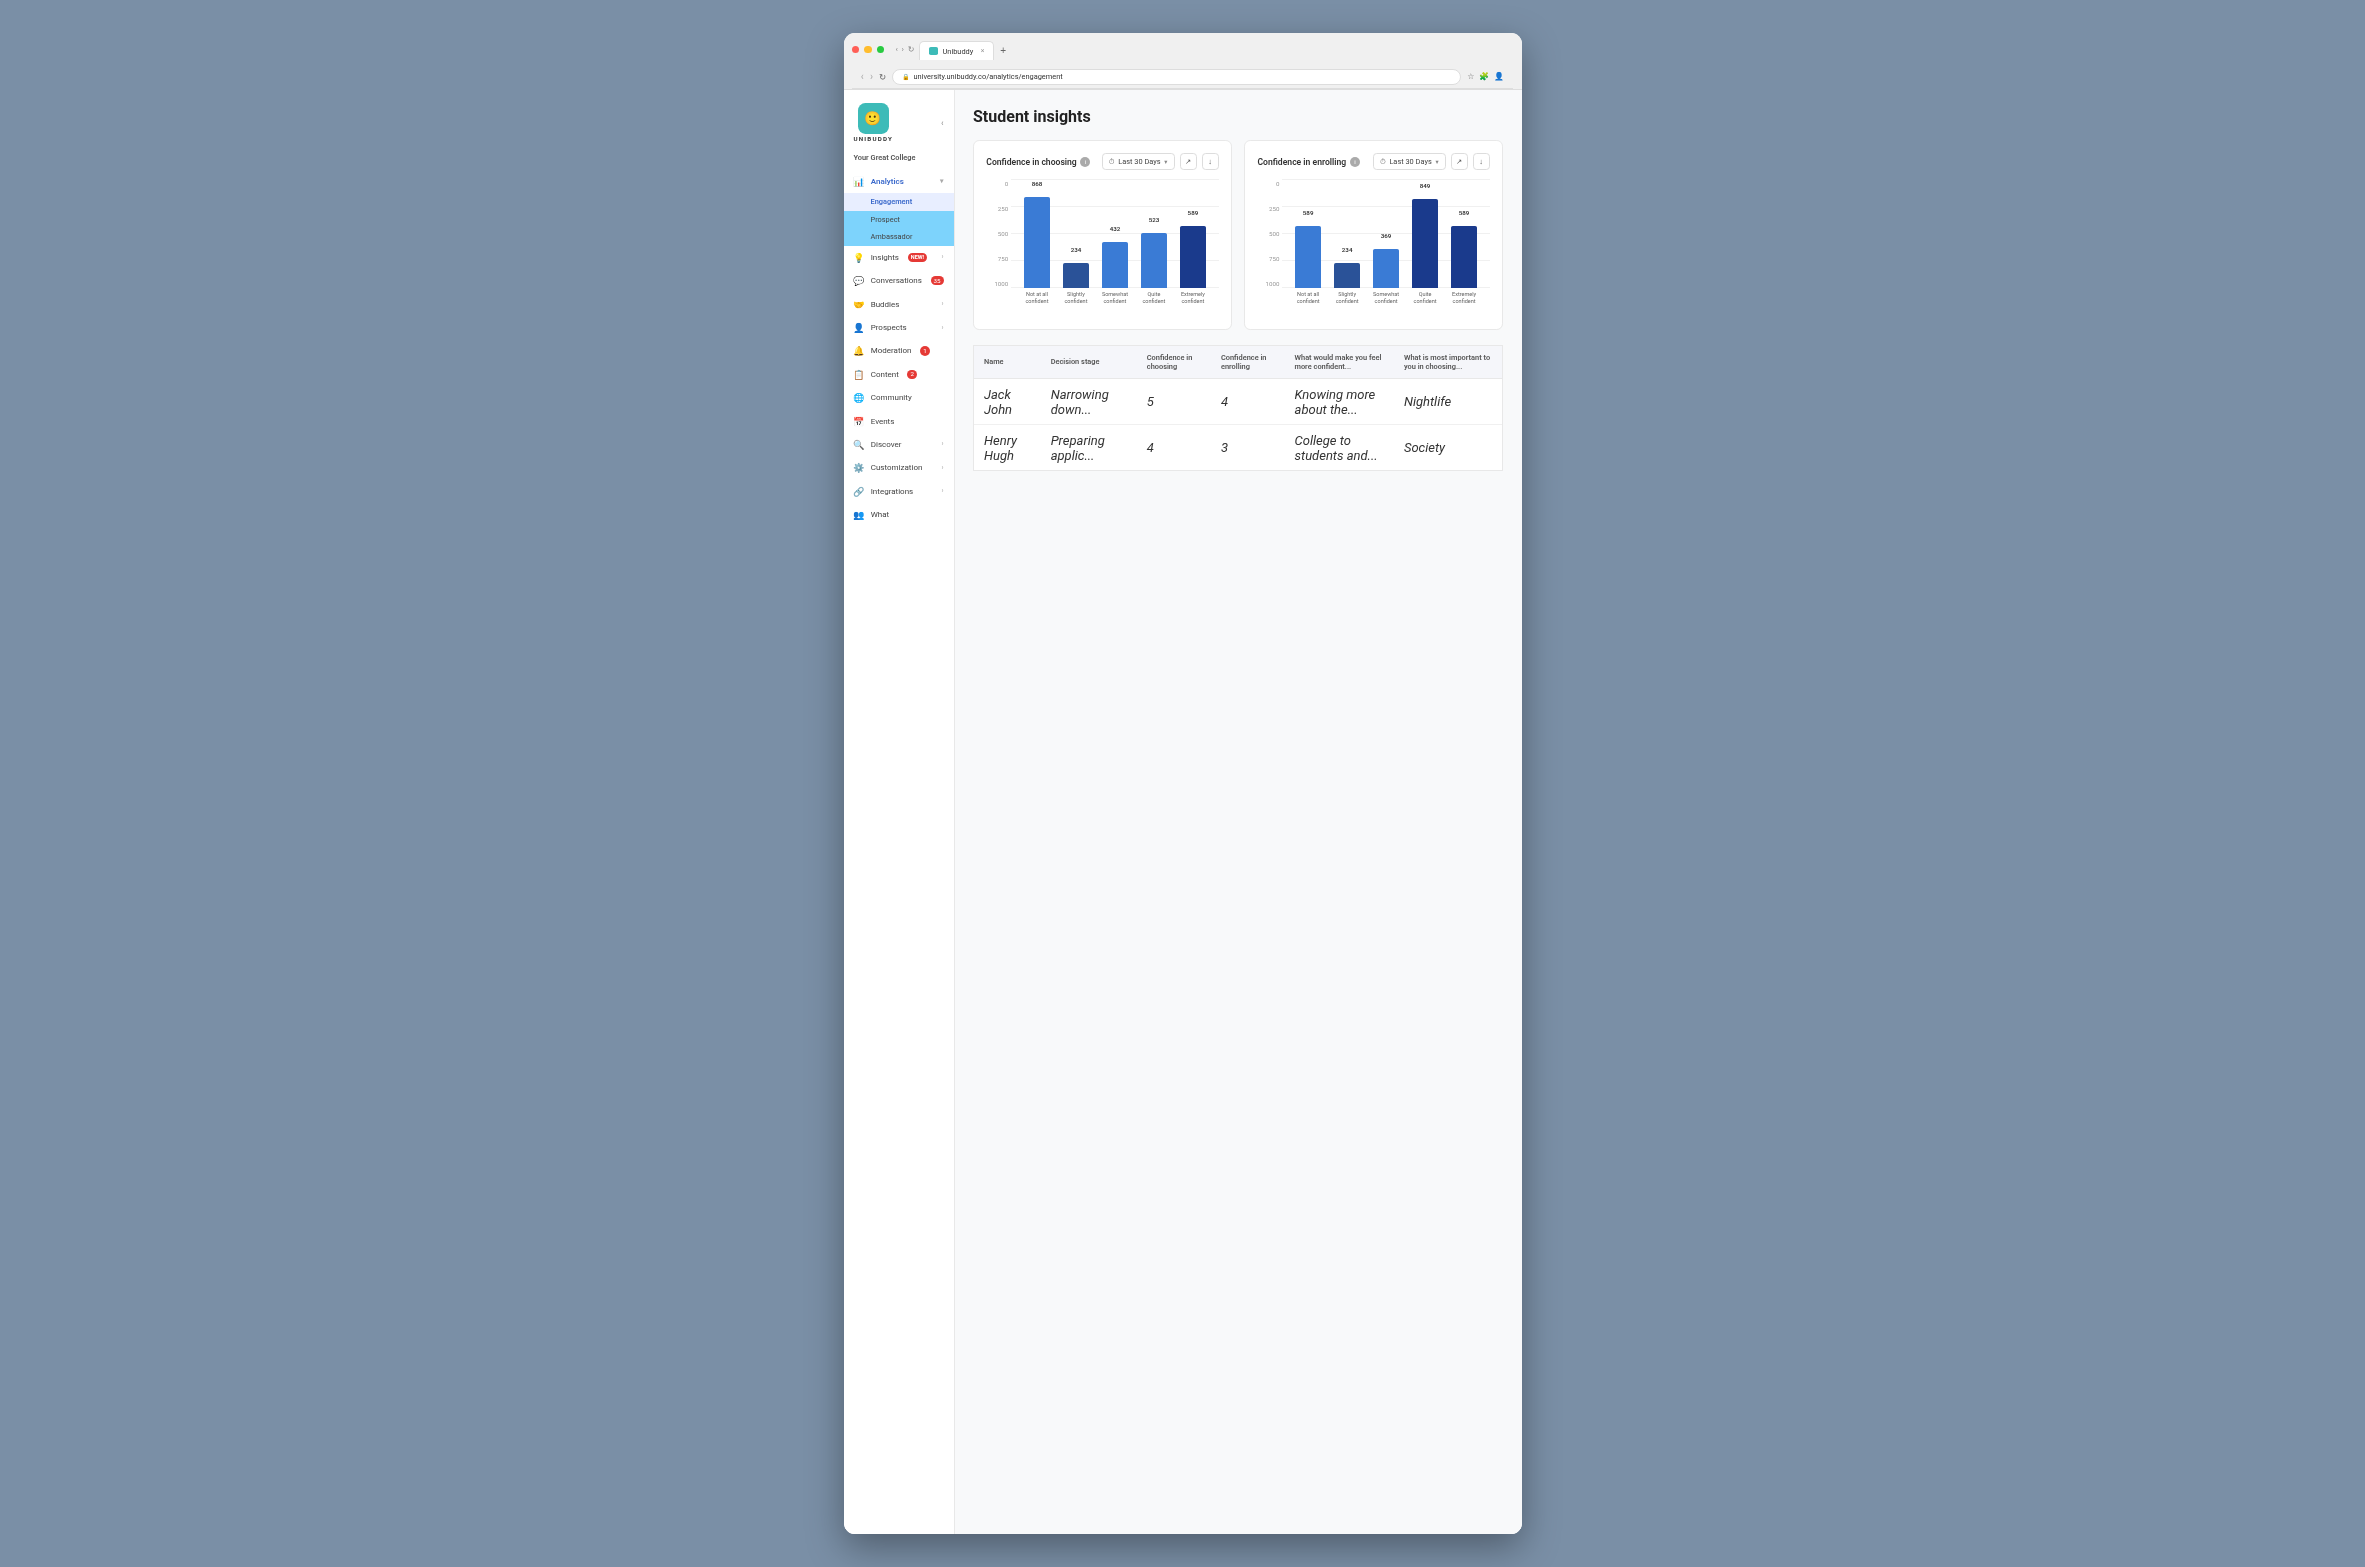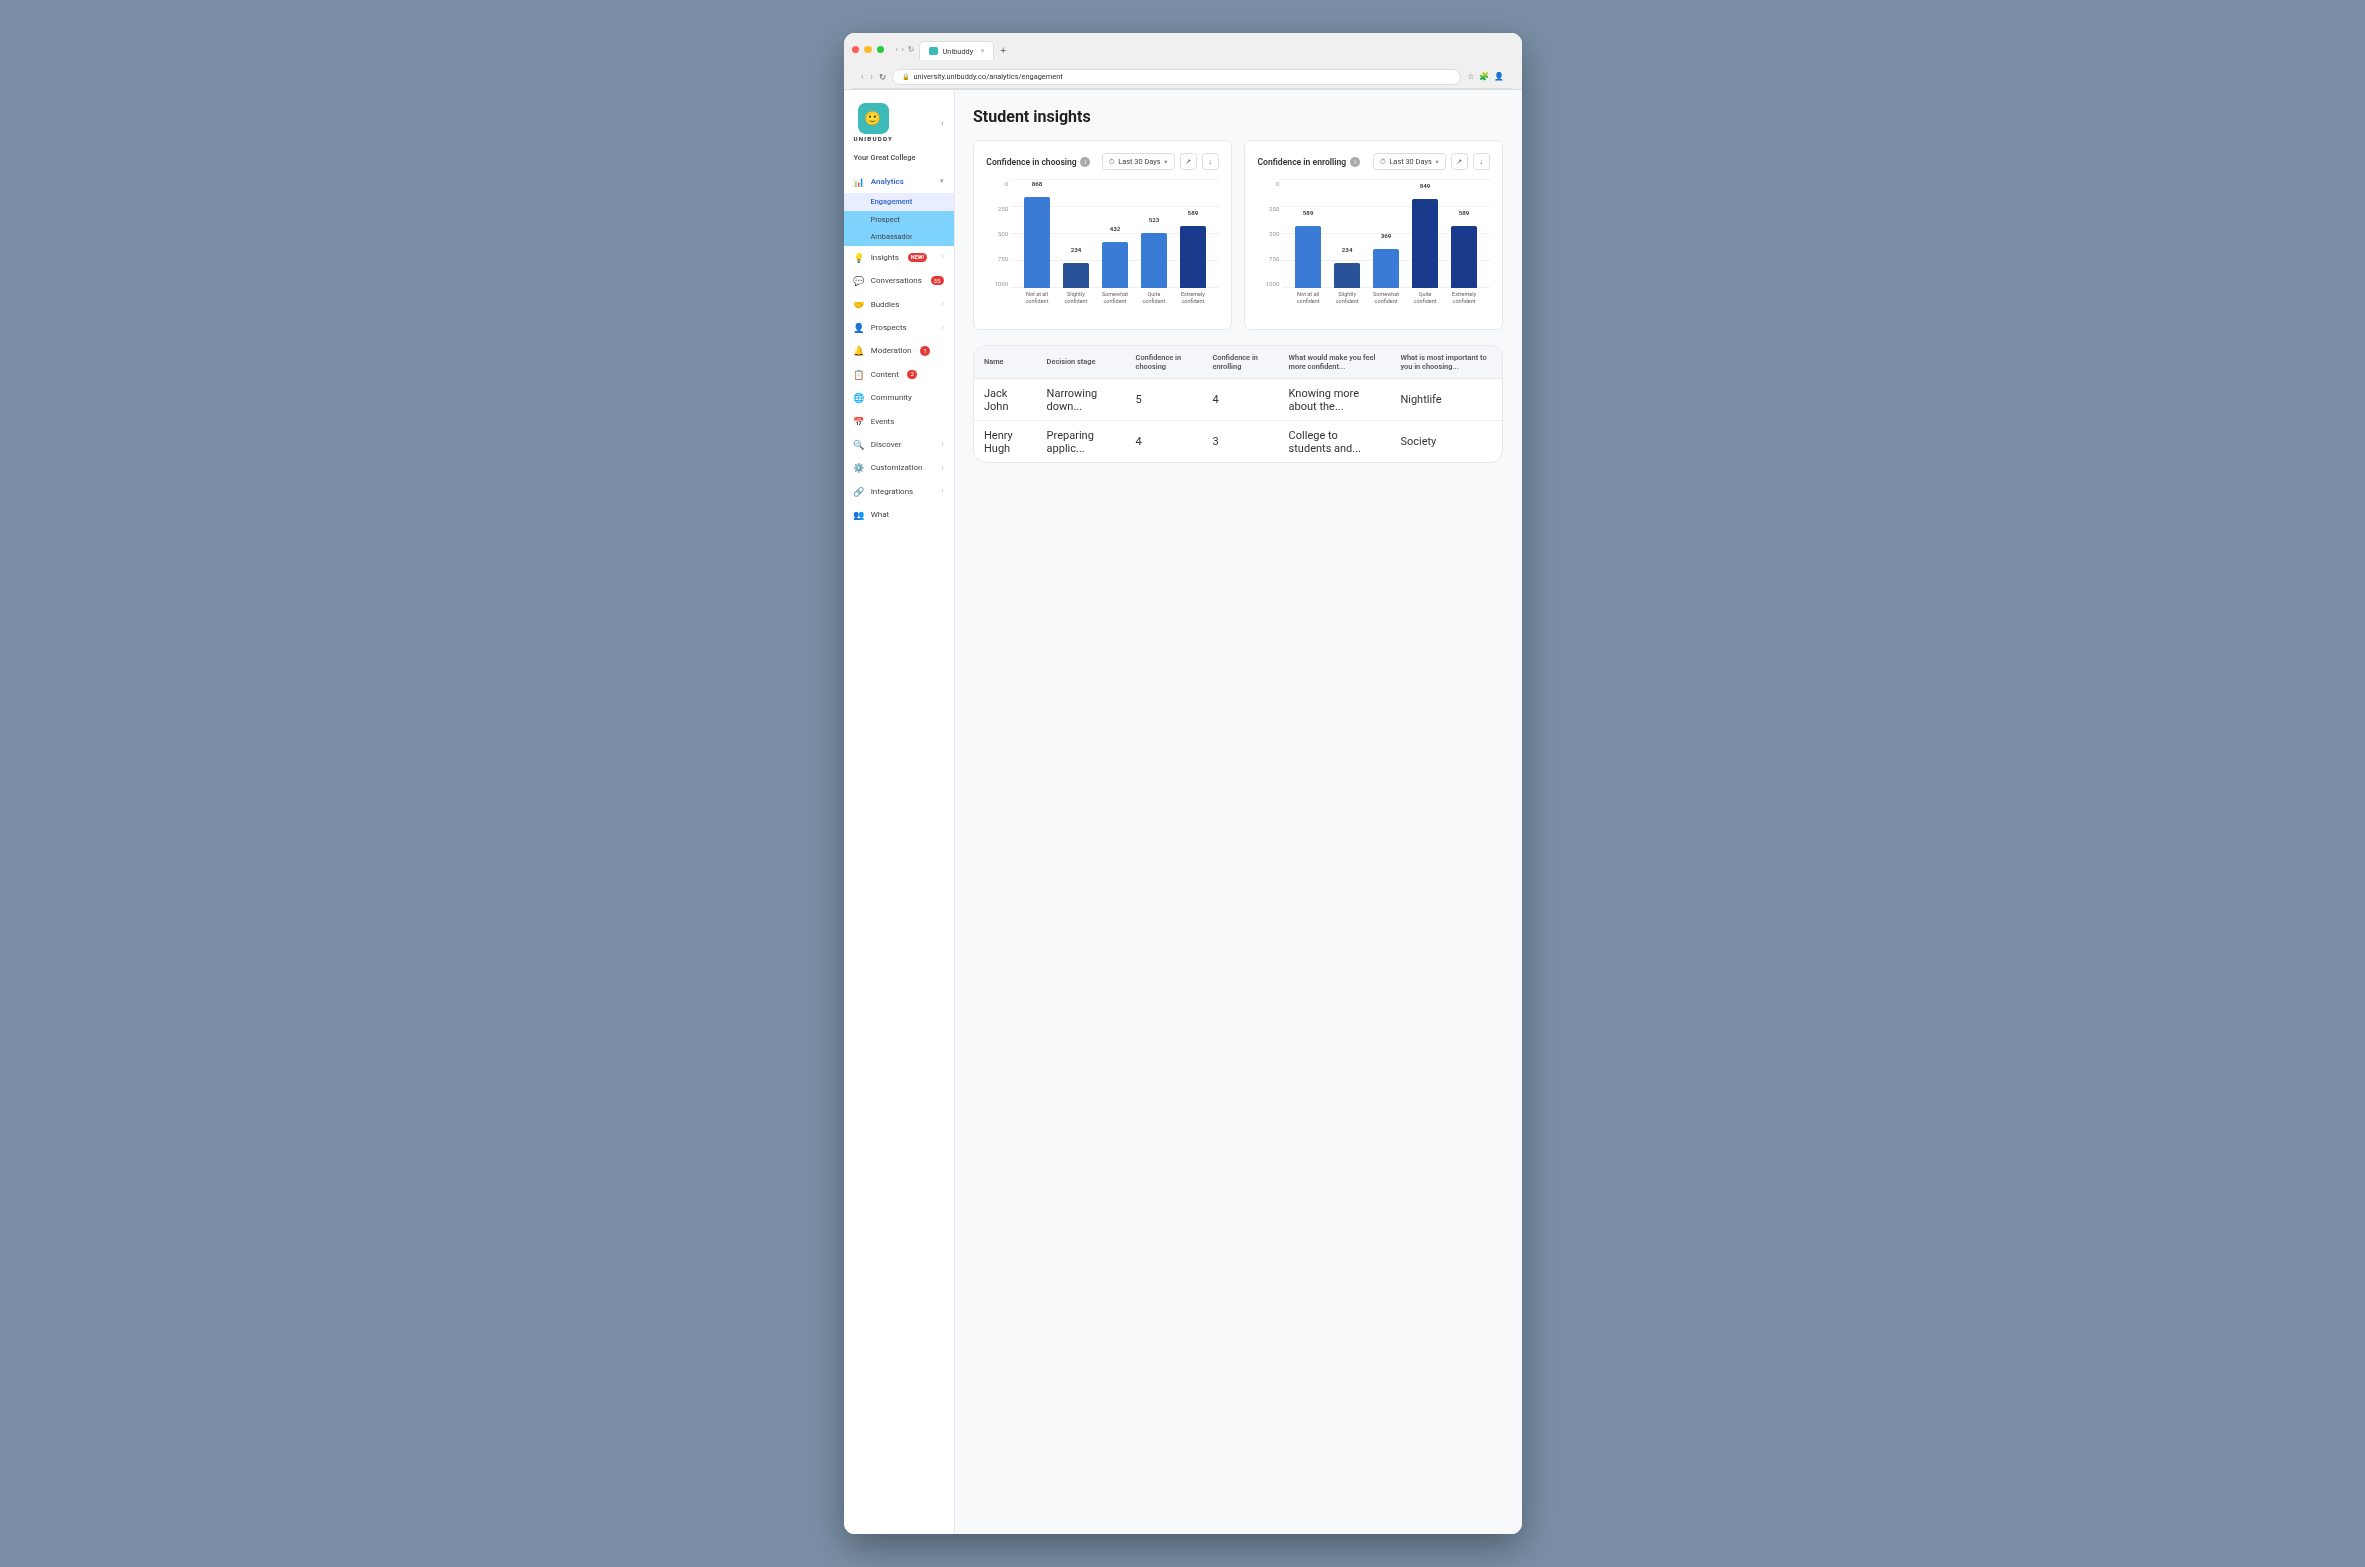--- a/index.html
+++ b/index.html
@@ -404,44 +404,45 @@
       text-align: center;
       font-size: 5.5px;
       color: #666;
       line-height: 1.3;
     }
 
     
     .data-table {
       background: #fff;
       border: 0.6px solid #e8e8e8;
-      border-radius: 13px;
+      border-radius: 0;
       overflow: hidden;
     }
 
     table {
       width: 100%;
       border-collapse: collapse;
     }
 
     th {
       background: #f5f6fa;
       padding: 7.4px 10px;
       text-align: left;
       font-size: 7.4px;
       font-weight: 600;
       color: #555;
       border-bottom: 0.6px solid #e8e8e8;
     }
 
     td {
       padding: 7.4px 10px;
-      font-size: 11px;
+      font-size: 13px;
       color: #333;
       border-bottom: 0.6px solid #f0f0f0;
+      font-style: italic;
     }
 
     tr:last-child td { border-bottom: none; }
   </style>
 </head>
 <body>
 
 <div class="browser-window">
 
   <div class="browser-chrome">

